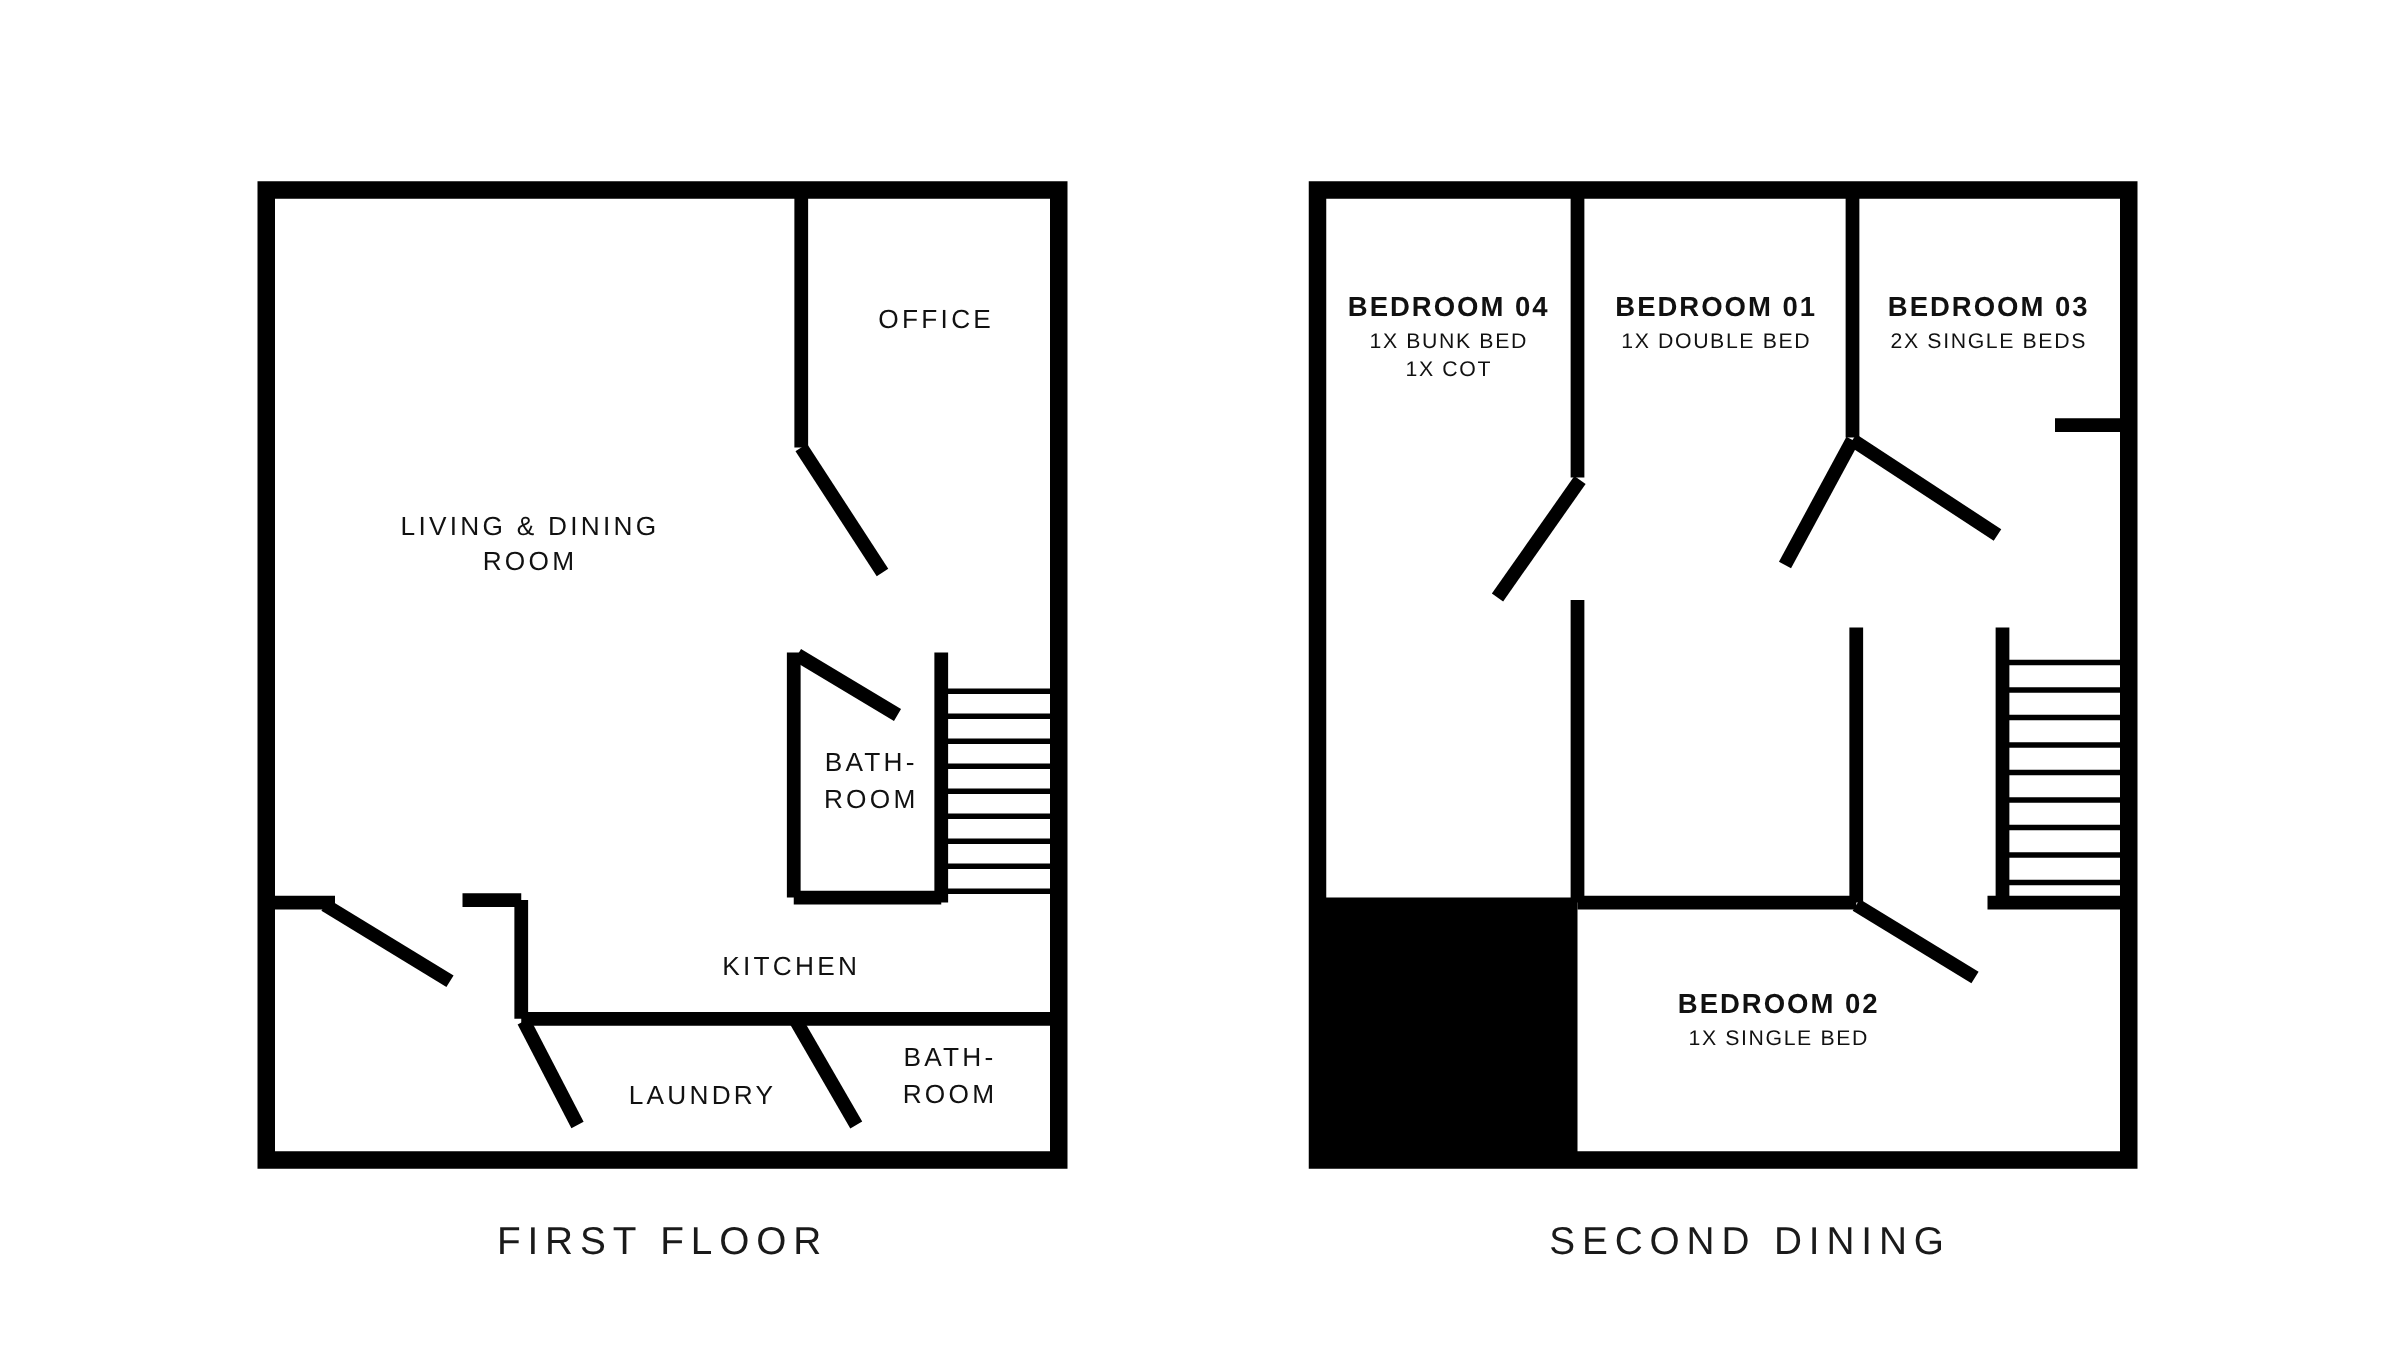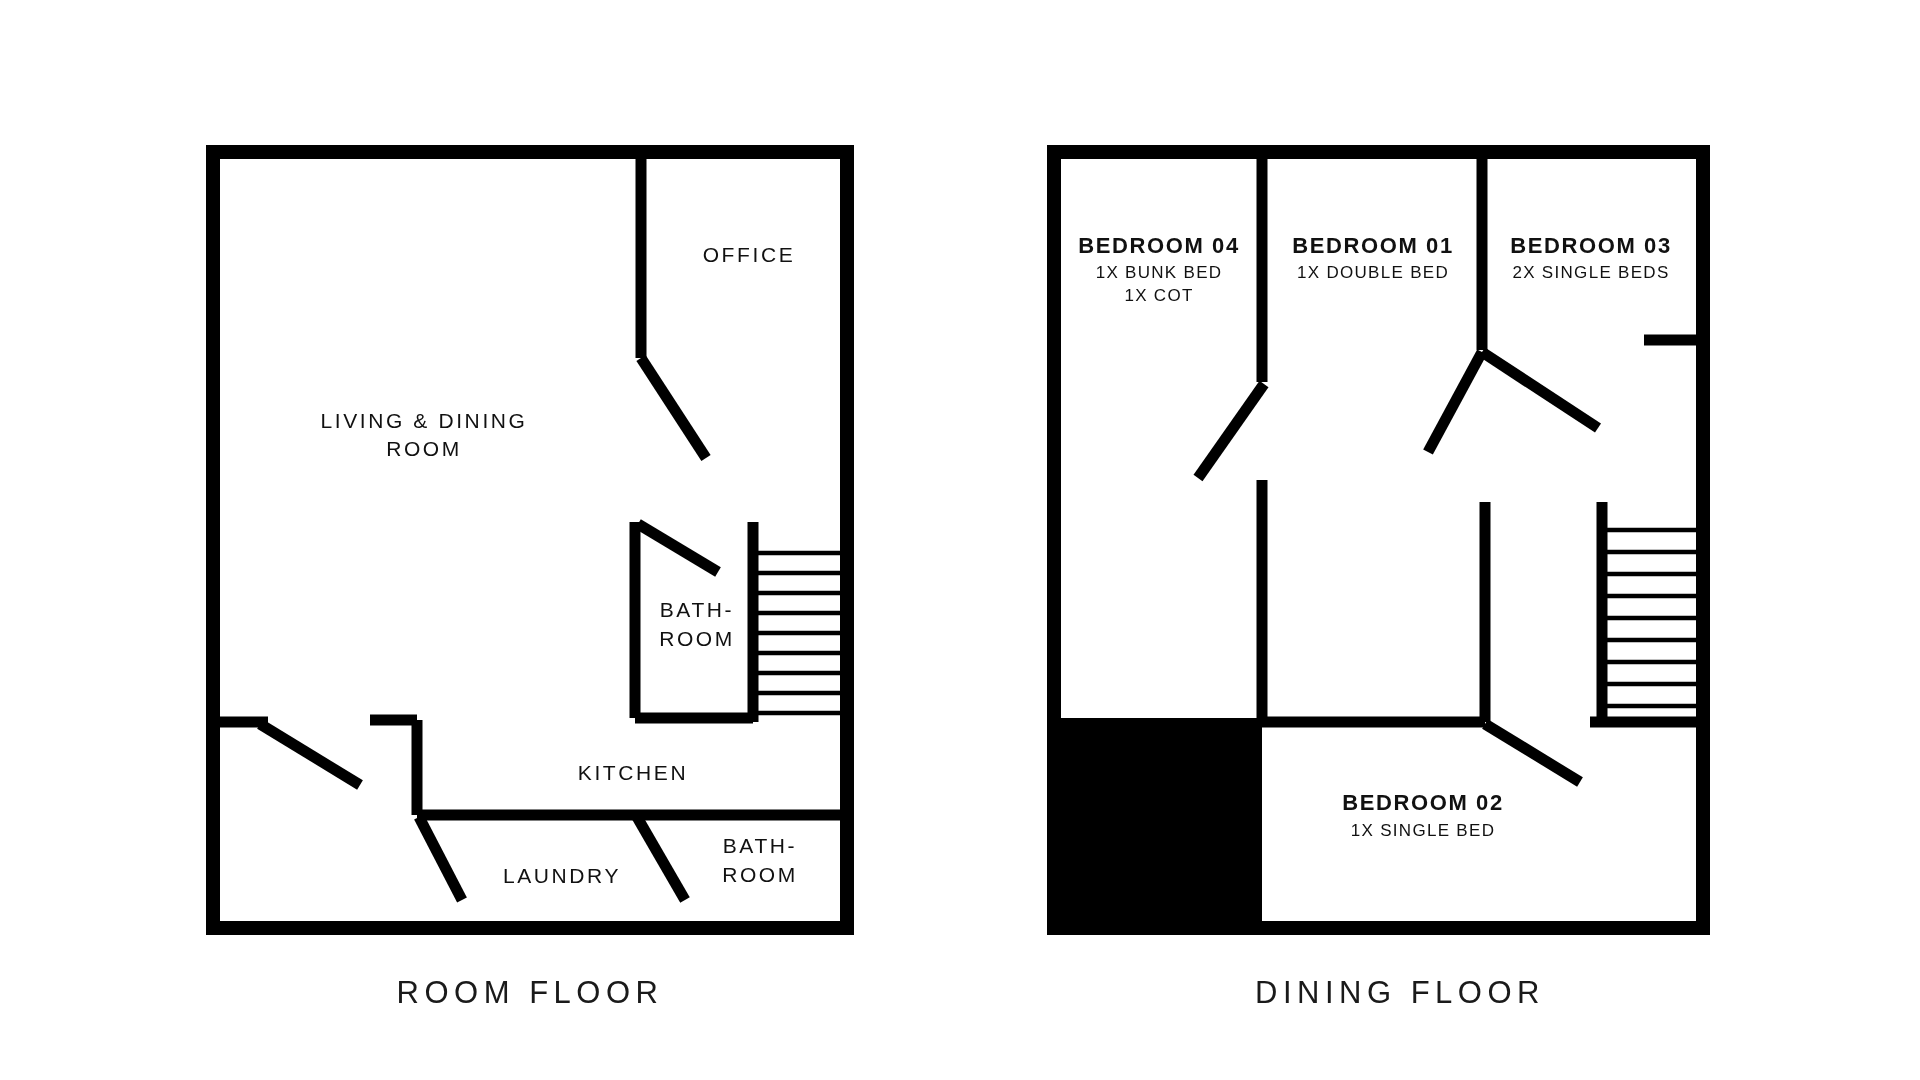--- a/index.html
+++ b/index.html
@@ -245,17 +245,17 @@
 
       <text class="room-label rl-bed-title" x="655" y="253">BEDROOM 03</text>
       <text class="room-label rl-bed-sub" x="655" y="278">2X SINGLE BEDS</text>
 
       <text class="room-label rl-bed-title" x="487" y="810">BEDROOM 02</text>
       <text class="room-label rl-bed-sub" x="487" y="836">1X SINGLE BED</text>
 
     </svg>
   </div>
 
-  <div class="floor-caption" id="first-floor-caption">ROOM FLOOR</div>
-
-  <div class="floor-caption" id="second-floor-caption">DINING FLOOR</div>
+  <div class="floor-caption" id="first-floor-caption">FIRST FLOOR</div>
+
+  <div class="floor-caption" id="second-floor-caption">SECOND DINING</div>
 
 </div>
 
 </body></html>

